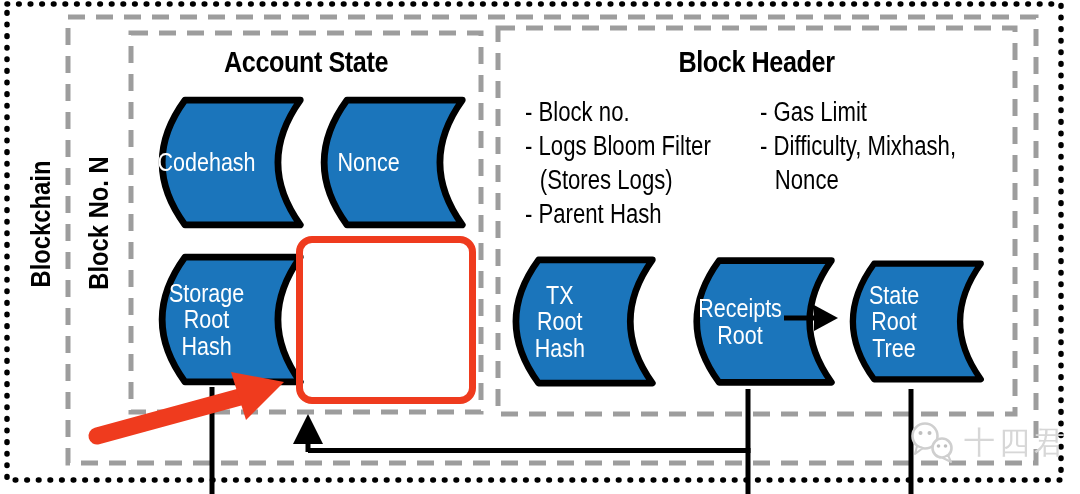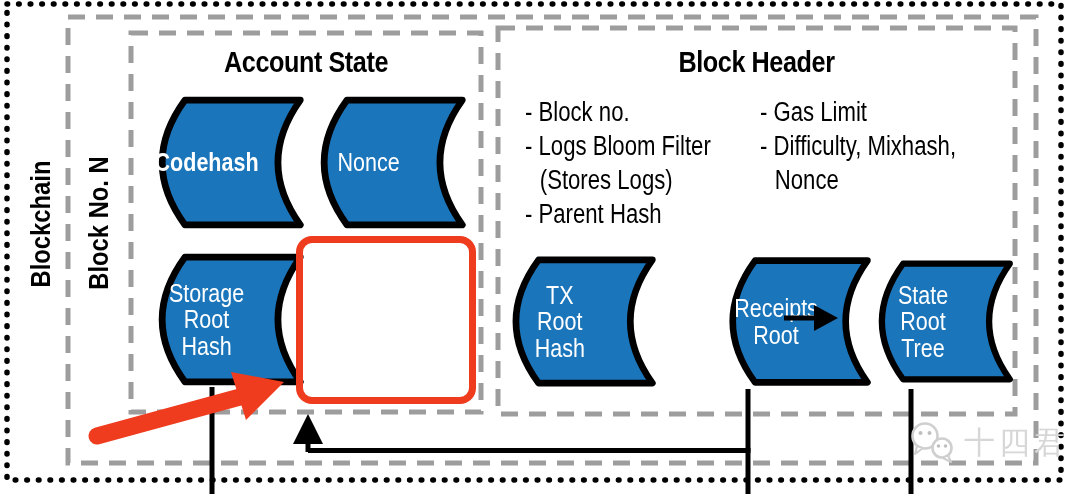--- a/index.html
+++ b/index.html
@@ -67,21 +67,21 @@
     <div class="field-line">- Logs Bloom Filter</div>
     <div class="field-line indent">(Stores Logs)</div>
     <div class="field-line">- Parent Hash</div>
   </div>
   <div class="field-col" style="left:760px;top:95px;">
     <div class="field-line">- Gas Limit</div>
     <div class="field-line">- Difficulty, Mixhash,</div>
     <div class="field-line indent">Nonce</div>
   </div>
 
-  <div class="shape" style="left:145px;top:91px;width:162px;height:143px;font-weight:bold;">
+  <div class="shape" style="left:145px;top:91px;width:162px;height:143px;">
     <svg width="162" height="143" viewBox="0 0 170 145">
       <path d="M 42 7 L 163 7 Q 116 72.5 163 138 L 42 138 Q -6 72.5 42 7 Z" fill="#1b75bb" stroke="#000" stroke-width="7" stroke-linejoin="round"></path>
     </svg>
     <div class="shape-label">Codehash</div>
   </div>
 
   <div class="shape" style="left:307px;top:91px;width:162px;height:143px;">
     <svg width="162" height="143" viewBox="0 0 170 145">
       <path d="M 42 7 L 163 7 Q 116 72.5 163 138 L 42 138 Q -6 72.5 42 7 Z" fill="#1b75bb" stroke="#000" stroke-width="7" stroke-linejoin="round"></path>
     </svg>
@@ -100,29 +100,29 @@
 
   <div class="shape" style="left:499px;top:250px;width:160px;height:143px;">
     <svg width="160" height="143" viewBox="0 0 170 145">
       <path d="M 42 7 L 163 7 Q 116 72.5 163 138 L 42 138 Q -6 72.5 42 7 Z" fill="#1b75bb" stroke="#000" stroke-width="7" stroke-linejoin="round"></path>
     </svg>
     <div class="shape-label">TX
 Root
 Hash</div>
   </div>
 
-  <div class="shape" style="left:716px;top:250px;width:158px;height:143px;">
+  <div class="shape" style="left:680px;top:250px;width:158px;height:143px;">
     <svg width="158" height="143" viewBox="0 0 170 145">
       <path d="M 42 7 L 163 7 Q 116 72.5 163 138 L 42 138 Q -6 72.5 42 7 Z" fill="#1b75bb" stroke="#000" stroke-width="7" stroke-linejoin="round"></path>
     </svg>
     <div class="shape-label">Receipts
 Root</div>
   </div>
 
-  <div class="shape" style="left:866px;top:250px;width:150px;height:143px;">
+  <div class="shape" style="left:837px;top:250px;width:150px;height:143px;">
     <svg width="150" height="143" viewBox="0 0 170 145">
       <path d="M 42 7 L 163 7 Q 116 72.5 163 138 L 42 138 Q -6 72.5 42 7 Z" fill="#1b75bb" stroke="#000" stroke-width="7" stroke-linejoin="round"></path>
     </svg>
     <div class="shape-label">State
 Root
 Tree</div>
   </div>
 
   <svg class="abs" style="left:0;top:0;" width="1080" height="494" viewBox="0 0 1080 494">
     <line x1="212" y1="387" x2="212" y2="494" stroke="#000" stroke-width="5"></line>

